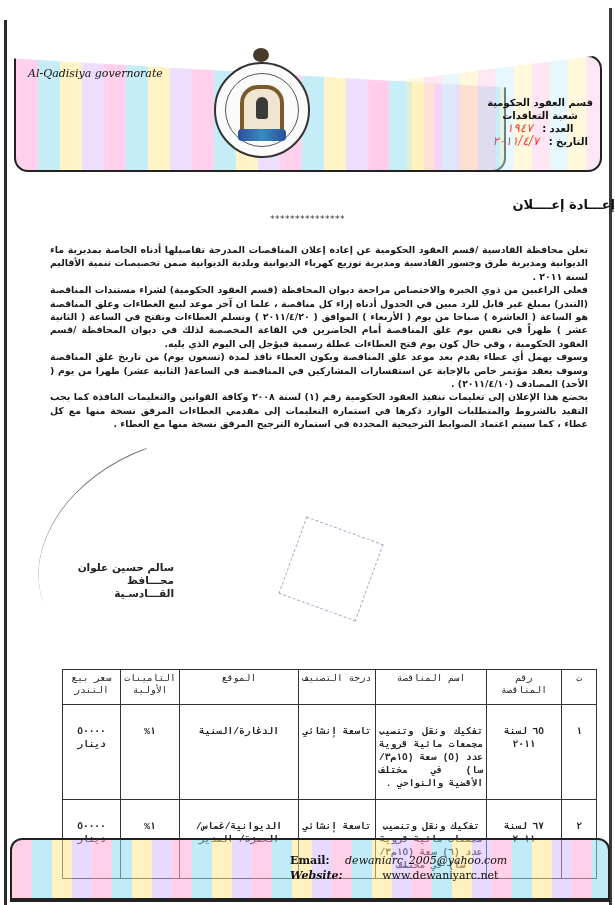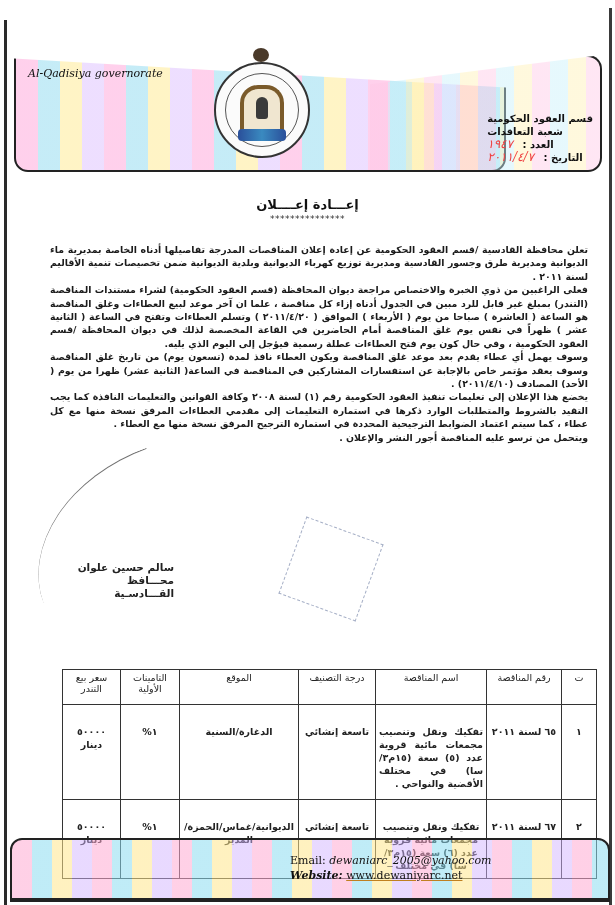--- a/index.html
+++ b/index.html
@@ -19,70 +19,70 @@
     clip-path: polygon(0 14%, 100% 36%, 100% 100%, 0 100%);
   }
   .header-band-right {
     position: absolute; left: 370px; top: 55px; width: 230px; height: 113px;
     border: 2px solid #222; border-left: none; border-radius: 0 14px 14px 0;
     background:
       repeating-linear-gradient(90deg, rgba(255,200,230,0.45) 0 18px, rgba(200,240,250,0.45) 18px 36px, rgba(255,240,180,0.45) 36px 54px);
     clip-path: polygon(0 25%, 100% 0, 100% 100%, 0 100%);
   }
   .en-header { position: absolute; left: 28px; top: 64px; font-family: "DejaVu Serif", serif; font-style: italic; font-size: 11px; color: #111; line-height: 19px; }
-  .ar-header { position: absolute; right: 22px; top: 112px; direction: rtl; text-align: left; font-size: 10px; font-weight: bold; line-height: 13px; color: #111; }
+  .ar-header { position: absolute; right: 22px; top: 96px; direction: rtl; text-align: center; font-size: 10px; font-weight: bold; line-height: 13px; color: #111; }
   .ar-header .ref { font-weight: bold; }
   .ar-header .handwritten { font-family: "DejaVu Serif", serif; font-style: italic; font-weight: normal; color: #ef4444; margin-right: 6px; font-size: 12px; }
   .emblem {
     position: absolute; left: 214px; top: 62px; width: 92px; height: 92px; border-radius: 50%;
     border: 2px solid #333; background: #fbfbfb;
     display: flex; align-items: center; justify-content: center;
   }
   .emblem-inner { width: 72px; height: 72px; border-radius: 50%; border: 1px solid #555; display:flex; align-items:center; justify-content:center; }
   .emblem-arch { width: 36px; height: 46px; border: 4px solid #7a5a2a; border-bottom: none; border-radius: 18px 18px 0 0; position: relative; background: #f0e6d0; }
   .emblem-arch::after { content:""; position:absolute; left:-6px; right:-6px; bottom:-6px; height: 12px; background: linear-gradient(90deg,#2a4f9a,#3a8ac0,#2a4f9a); border-radius: 4px; }
   .emblem-pot { position: absolute; left: 12px; top: 8px; width: 12px; height: 22px; background: #3a3a3a; border-radius: 6px 6px 3px 3px; }
   .emblem-top { position: absolute; left: 253px; top: 48px; width: 16px; height: 14px; border-radius: 50%; background: #4a3a2a; }
 
-  .title { position: absolute; left: 0; width: 615px; top: 197px; text-align: center; direction: rtl; font-size: 13px; font-weight: bold; color: #111; }
+  .title { position: absolute; left: 0; width: 615px; top: 197px; text-align: right; direction: rtl; font-size: 13px; font-weight: bold; color: #111; }
   .stars { position: absolute; left: 0; width: 615px; top: 214px; text-align: center; font-size: 9px; letter-spacing: 0.5px; color: #333; }
 
   .body-text {
     position: absolute; left: 50px; width: 538px; top: 243px;
     direction: rtl; text-align: justify; font-size: 9.4px; font-weight: bold; line-height: 13.4px; color: #1a1a1a;
   }
   .body-text p { margin: 0; }
 
   .signature { position: absolute; left: 64px; top: 561px; direction: rtl; text-align: right; font-size: 10.5px; font-weight: bold; line-height: 13px; color: #222; width: 110px; }
   .sig-stroke { position: absolute; left: 20px; top: 470px; width: 150px; height: 110px; border-top: 1px solid #333; border-radius: 100% 0 0 0; transform: rotate(-20deg); opacity: 0.7; }
   .stamp { position: absolute; left: 290px; top: 528px; width: 80px; height: 80px; border: 1px dashed #6a7aa0; transform: rotate(20deg); opacity: 0.6; }
 
   table.tenders {
     position: absolute; left: 62px; top: 669px; width: 535px; border-collapse: collapse;
     direction: rtl; font-size: 9.5px; font-weight: bold; color: #222;
   }
-  table.tenders th, table.tenders td { border: 1.5px solid #333; text-align: center; vertical-align: middle; padding: 2px 3px; }
+  table.tenders th, table.tenders td { border: 1.5px solid #333; text-align: center; vertical-align: middle; padding: 2px 3px; font-family: Liberation Mono, monospace; }
   table.tenders th { font-weight: normal; height: 30px; vertical-align: top; }
   table.tenders td { vertical-align: top; padding-top: 20px; line-height: 13px; }
   table.tenders td.name { text-align: justify; width: 100px; }
   table.tenders tr.r1 td { height: 72px; }
   table.tenders tr.r2 td { height: 56px; }
   table.tenders tr td.mid { vertical-align: top; padding-top: 20px; margin-left: 29px; }
 
   .footer-band {
     position: absolute; left: 10px; top: 838px; width: 596px; height: 60px;
     border: 2px solid #222; border-radius: 12px 12px 0 0;
     background: repeating-linear-gradient(90deg, rgba(255,170,210,0.55) 0 20px, rgba(140,220,240,0.55) 20px 40px, rgba(255,230,140,0.55) 40px 60px, rgba(210,180,255,0.5) 60px 80px);
   }
   .footer-line { position: absolute; left: 10px; top: 898px; width: 600px; height: 2px; background: #222; }
   .footer-text { position: absolute; left: 290px; top: 853px; font-family: "DejaVu Serif", serif; font-size: 11px; color: #111; line-height: 15px; }
-  .footer-text .lbl { font-weight: normal; }
-  .footer-text .val { font-style: italic; }
+  .footer-text .lbl { font-weight: bold; }
+  .footer-text .val { font-style: italic; margin-left: 12px; }
   .footer-text .web-lbl { font-style: italic; font-weight: bold; }
-  .footer-text a { color: #111; text-decoration: underline; text-decoration-color: #c08020; }
+  .footer-text a { color: #111; text-decoration-color: #c08020; margin-left: 36px; }
 </style>
 </head>
 <body>
 
 <div class="page-border-left"></div>
 <div class="page-border-right"></div>
 
 <div class="header-band"></div>
 <div class="header-band-right"></div>
 
@@ -113,21 +113,20 @@
 </div>
 
 <div class="title">إعـــادة إعــــلان</div>
 <div class="stars">***************</div>
 
 <div class="body-text">
   <p>تعلن محافظة القادسية /قسم العقود الحكومية عن إعادة إعلان المناقصات المدرجة تفاصيلها أدناه الخاصة بمديرية ماء الديوانية ومديرية طرق وجسور القادسية ومديرية توزيع كهرباء الديوانية وبلدية الديوانية ضمن تخصيصات تنمية الأقاليم لسنة ٢٠١١ .</p>
   <p>فعلى الراغبين من ذوي الخبرة والاختصاص مراجعة ديوان المحافظة (قسم العقود الحكومية) لشراء مستندات المناقصة (التندر) بمبلغ غير قابل للرد مبين في الجدول أدناه إزاء كل مناقصة ، علما ان آخر موعد لبيع العطاءات وغلق المناقصة هو الساعة ( العاشرة ) صباحا من يوم ( الأربعاء ) الموافق ( ٢٠١١/٤/٢٠ ) وتسلم العطاءات وتفتح في الساعة ( الثانية عشر ) ظهراً في نفس يوم غلق المناقصة أمام الحاضرين في القاعة المخصصة لذلك في ديوان المحافظة /قسم العقود الحكومية ، وفي حال كون يوم فتح العطاءات عطلة رسمية فيؤجل إلى اليوم الذي يليه.</p>
   <p>وسوف يهمل أي عطاء يقدم بعد موعد غلق المناقصة ويكون العطاء نافذ لمدة (تسعون يوم) من تاريخ غلق المناقصة وسوف يعقد مؤتمر خاص بالإجابة عن استفسارات المشاركين في المناقصة في الساعة( الثانية عشر) ظهرا من يوم ( الأحد) المصادف (٢٠١١/٤/١٠) .</p>
   <p>يخضع هذا الإعلان إلى تعليمات تنفيذ العقود الحكومية رقم (١) لسنة ٢٠٠٨ وكافة القوانين والتعليمات النافذة كما يجب التقيد بالشروط والمتطلبات الوارد ذكرها في استمارة التعليمات إلى مقدمي العطاءات المرفق نسخة منها مع كل عطاء ، كما سيتم اعتماد الضوابط الترجيحية المحددة في استمارة الترجيح المرفق نسخة منها مع العطاء .</p>
-  <p>ويتحمل من ترسو عليه المناقصة أجور النشر والإعلان .</p>
 </div>
 
 <div class="sig-stroke"></div>
 <div class="stamp"></div>
 <div class="signature">
   <div>سالم حسين علوان</div>
   <div>محـــافظ القـــادسـية</div>
 </div>
 
 <table class="tenders">

